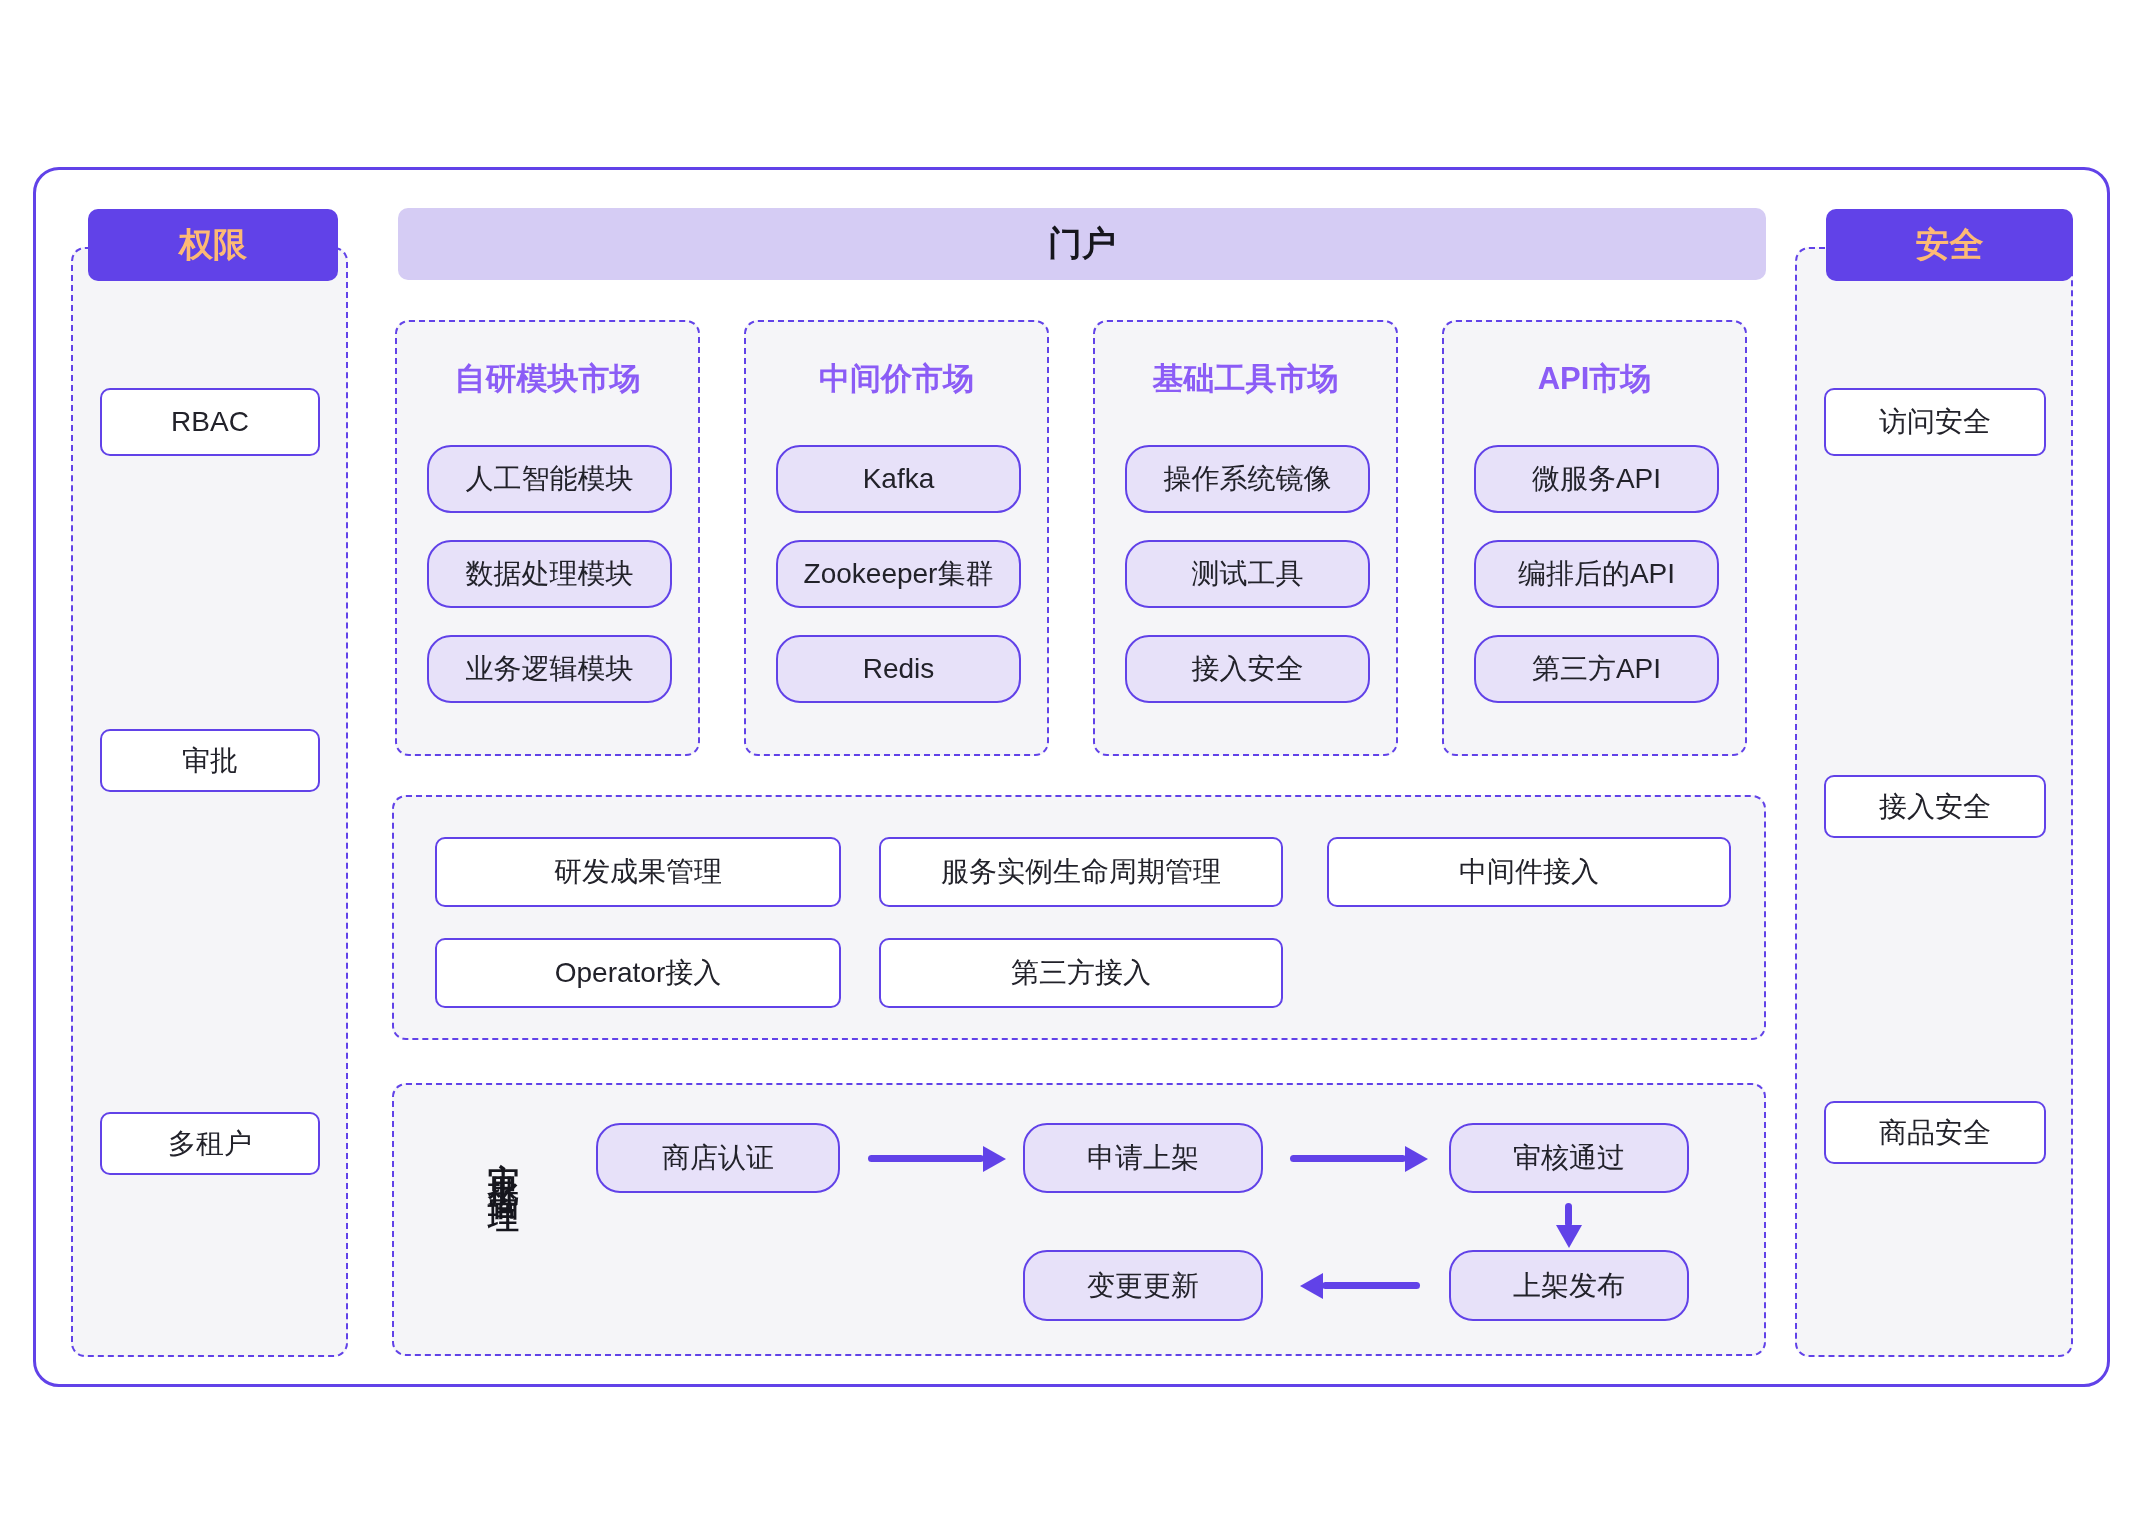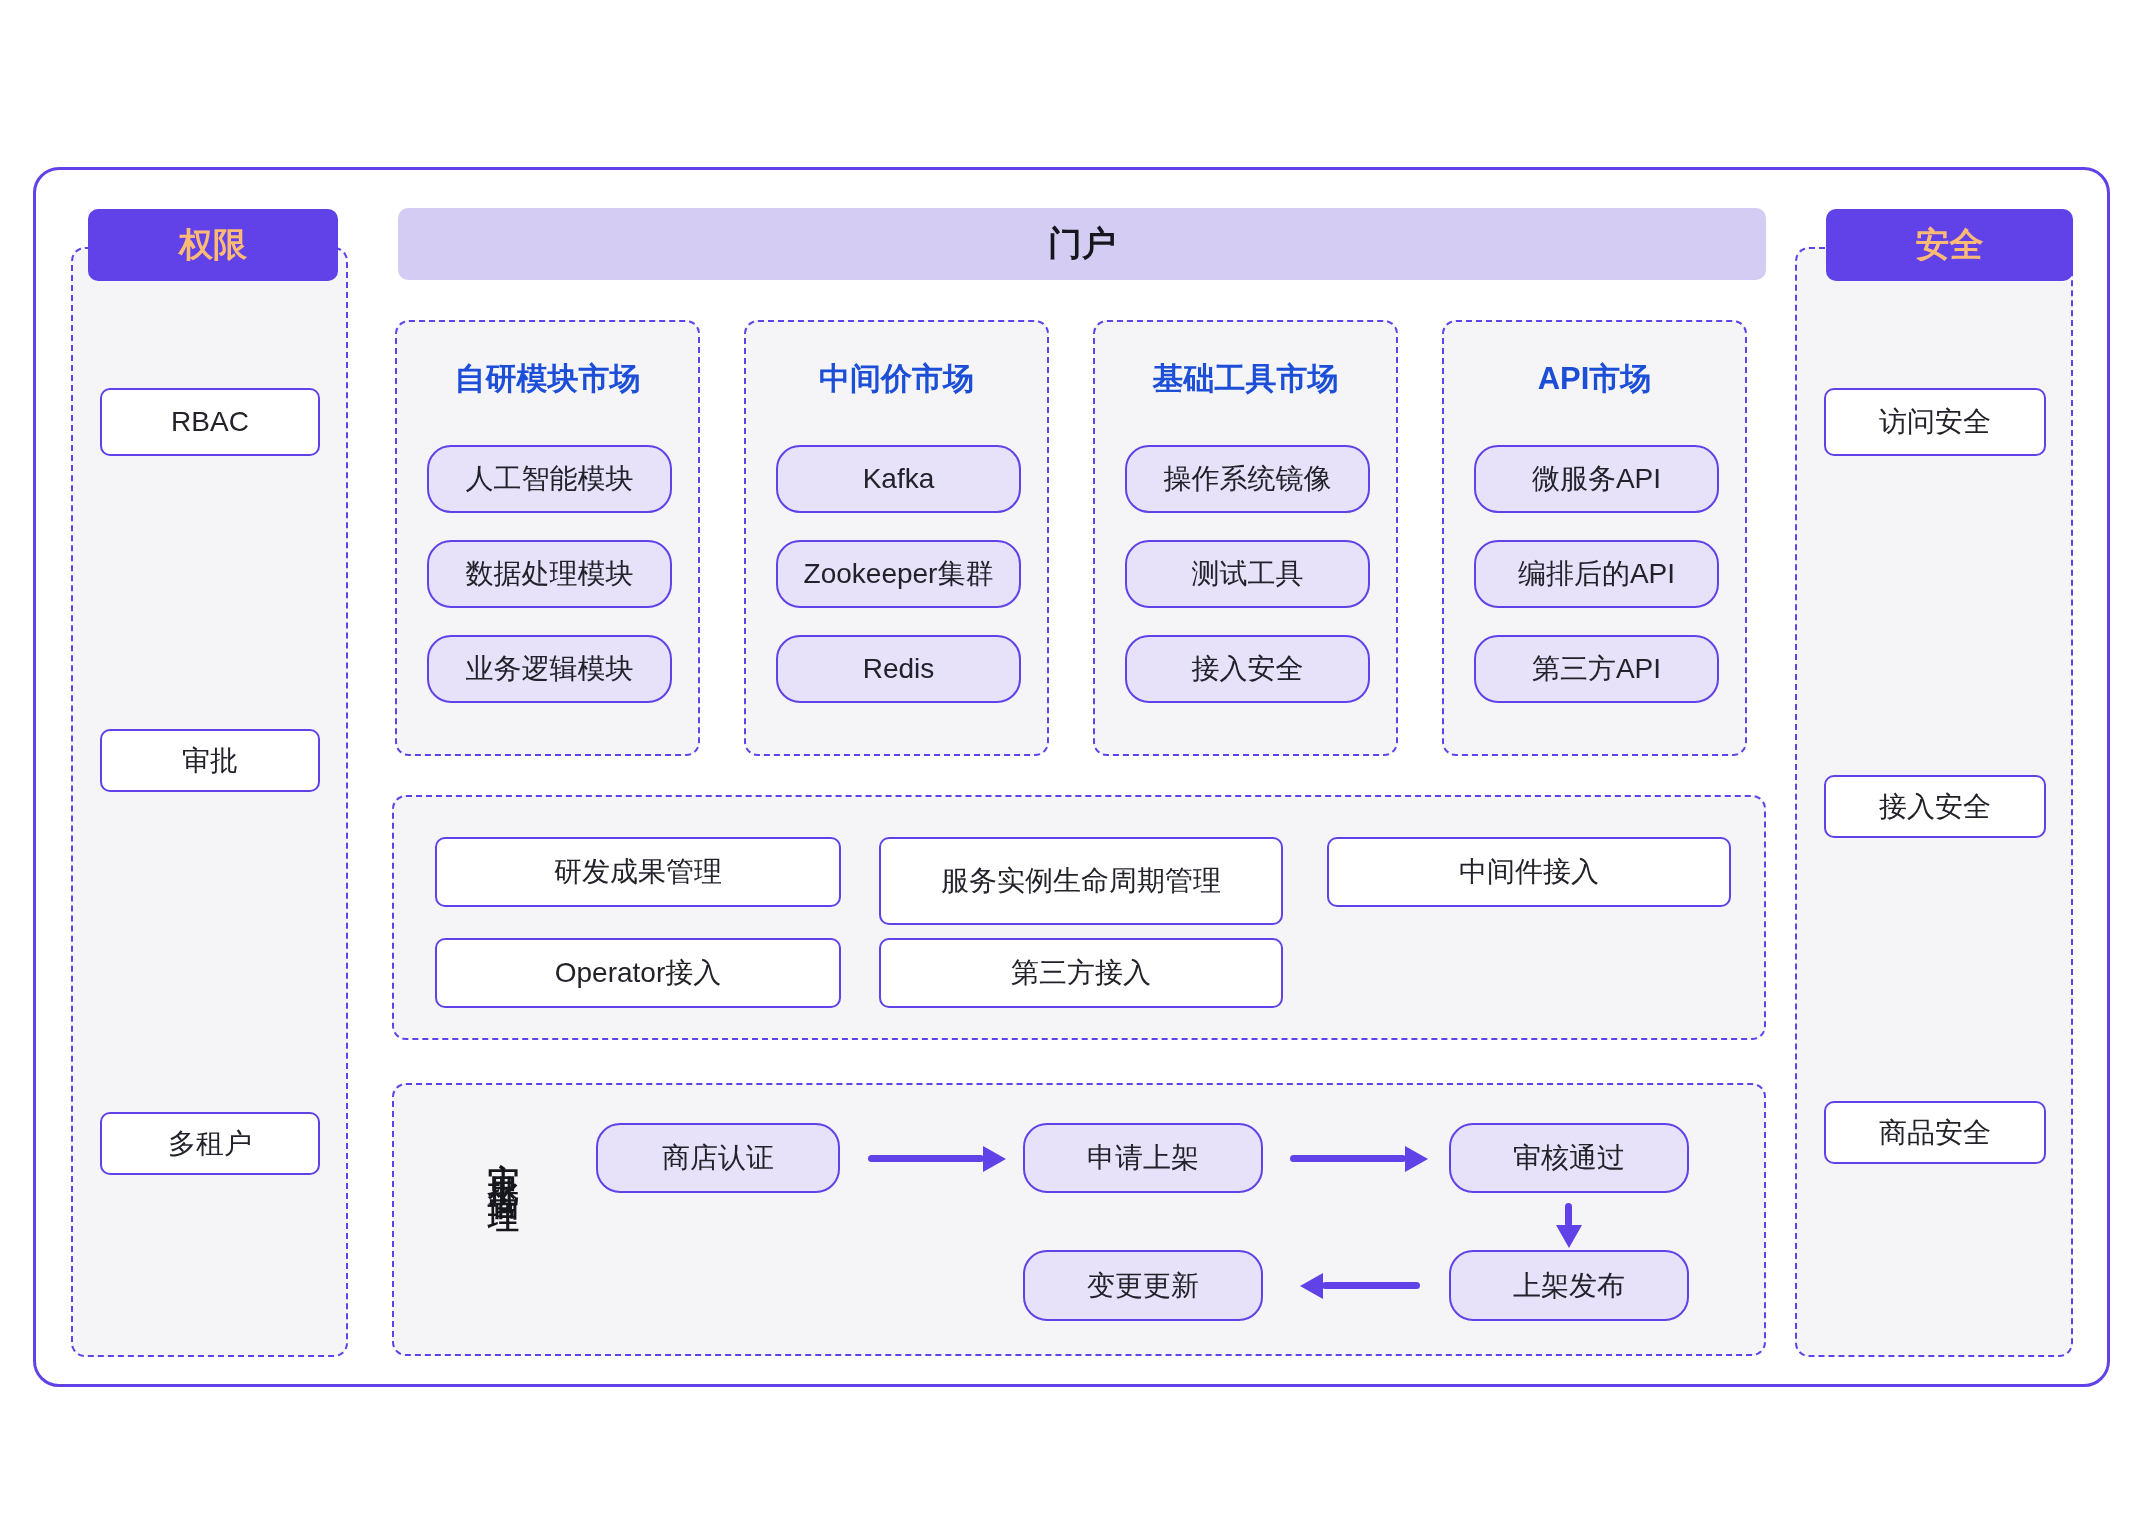--- a/index.html
+++ b/index.html
@@ -39,21 +39,21 @@
     font-size:28px;color:#22222a;z-index:2;
   }
   .chip{
     position:absolute;background:var(--chip-bg);border:2px solid var(--accent);border-radius:24px;
     display:flex;align-items:center;justify-content:center;
     font-size:28px;color:#22222a;z-index:2;
   }
   .market{position:absolute;top:320px;width:305px;height:436px;}
   .market .mtitle{
     position:absolute;top:36px;left:0;width:100%;text-align:center;
-    font-size:31px;font-weight:700;color:#1d4ed8;
+    font-size:31px;font-weight:700;color:#8b5cf6;
   }
   .market .chip{left:30px;width:245px;height:68px;}
   .approval-label{
     position:absolute;left:482px;top:1138px;z-index:2;
     writing-mode:vertical-rl;text-orientation:upright;
     font-size:31px;font-weight:700;letter-spacing:13px;color:#16161d;
   }
   .arrow-r{position:absolute;height:7px;background:var(--accent);border-radius:4px;z-index:2;}
   .arrow-r::after{
     content:"";position:absolute;right:-22px;top:50%;transform:translateY(-50%);
@@ -109,21 +109,21 @@
 </div>
 <div class="market panel" style="left:1442px;">
   <div class="mtitle">API市场</div>
   <div class="chip" style="top:123px;">微服务API</div>
   <div class="chip" style="top:218px;">编排后的API</div>
   <div class="chip" style="top:313px;">第三方API</div>
 </div>
 
 <div class="panel" style="left:392px;top:795px;width:1374px;height:245px;"></div>
 <div class="wbox" style="left:435px;top:837px;width:406px;height:70px;">研发成果管理</div>
-<div class="wbox" style="left:879px;top:837px;width:404px;height:88px;">服务实例生命周期管理</div>
+<div class="wbox" style="left:879px;top:837px;width:404px;height:70px;">服务实例生命周期管理</div>
 <div class="wbox" style="left:1327px;top:837px;width:404px;height:70px;">中间件接入</div>
 <div class="wbox" style="left:435px;top:938px;width:406px;height:70px;">Operator接入</div>
 <div class="wbox" style="left:879px;top:938px;width:404px;height:70px;">第三方接入</div>
 
 <div class="panel" style="left:392px;top:1083px;width:1374px;height:273px;"></div>
 <div class="approval-label">审批管理</div>
 
 <div class="chip" style="left:596px;top:1123px;width:244px;height:70px;">商店认证</div>
 <div class="chip" style="left:1023px;top:1123px;width:240px;height:70px;">申请上架</div>
 <div class="chip" style="left:1449px;top:1123px;width:240px;height:70px;">审核通过</div>

